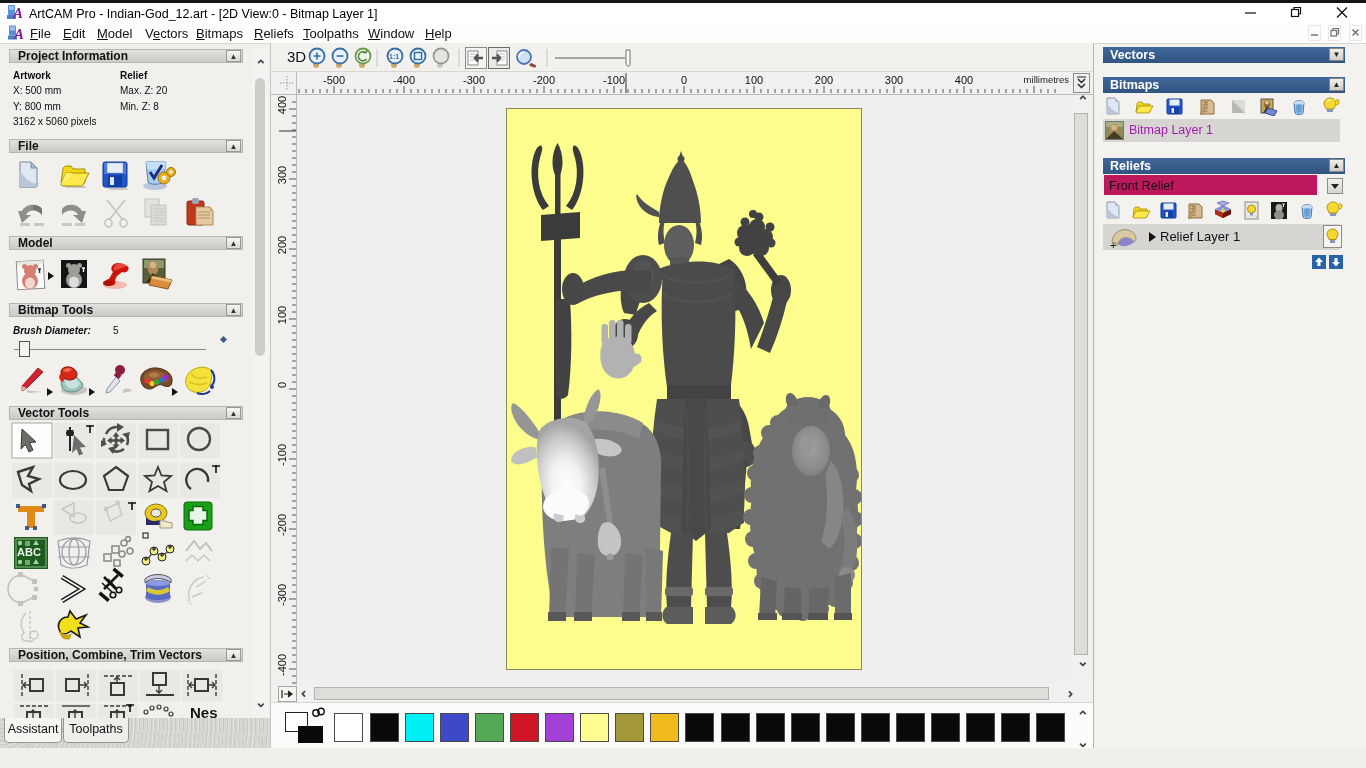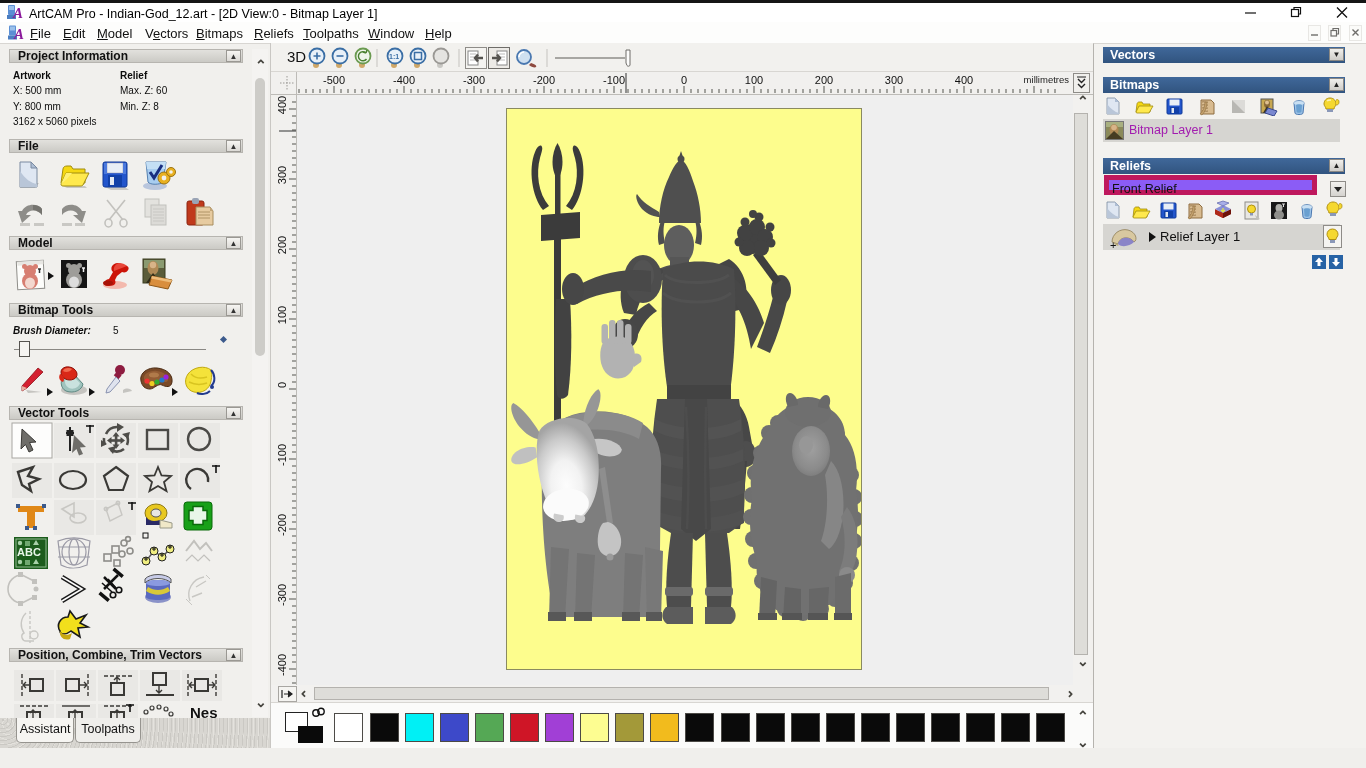--- a/index.html
+++ b/index.html
@@ -21,21 +21,21 @@
 .lhead span { position:absolute; left:8px; top:0px; font-size:12px; font-weight:bold; color:#111; line-height:13px; }
 .lhead .hbtn { position:absolute; right:1px; top:0px; width:15px; height:12px; background:linear-gradient(#f6f5f2,#dcdad6); border:1px solid #9a9893; font-size:8px; line-height:11px; text-align:center; color:#333; }
 .ptxt { position:absolute; font-size:10px; color:#0c0c0c; }
 .b { font-weight:bold; }
 
 #lsb { left:252px; top:5px; width:16px; height:668px; background:#f4f3f1; }
 #lsb .thumb { position:absolute; left:3px; top:29px; width:10px; height:278px; background:#cdccc8; border-radius:5px; }
 .chev { position:absolute; font-size:14px; color:#46453f; font-weight:bold; }
 
 #ltabstrip { left:0; top:718px; width:270px; height:30px; background:#d8d6d1; background-image:repeating-radial-gradient(circle at 3px 2px, #cac8c3 0 .8px, transparent 1px 4px), repeating-radial-gradient(circle at 8px 6px, #e4e2dd 0 .8px, transparent 1px 5px); }
-.tab { position:absolute; top:0px; height:25px; background:#f6f5f2; border:1px solid #96948f; border-top:none; border-radius:0 0 5px 5px; font-size:12.5px; color:#111; text-align:center; line-height:22px;margin-left:12px; }
+.tab { position:absolute; top:0px; height:25px; background:#f6f5f2; border:1px solid #96948f; border-top:none; border-radius:0 0 5px 5px; font-size:12.5px; color:#111; text-align:center; line-height:22px; }
 
 #center { left:270px; top:43px; width:823px; height:705px; background:#f1f0ed; border-left:1px solid #c9c7c3; }
 #ctoolbar { position:absolute; left:0; top:0; width:823px; height:29px; background:#f2f1ee; border-bottom:1px solid #d8d6d2; }
 #hruler { position:absolute; left:0; top:29px; width:823px; height:23px; background:#f1f0ee; border-bottom:1px solid #bdbbb7; }
 #vruler { position:absolute; left:7px; top:52px; width:19px; height:590px; background:#f1f0ee; border-right:1px solid #bdbbb7; }
 #cview { position:absolute; left:26px; top:52px; width:776px; height:590px; background:#efefef; }
 #vsb { position:absolute; left:802px; top:52px; width:17px; height:590px; background:#f2f1ef; }
 #hsbrow { position:absolute; left:0px; top:642px; width:823px; height:17px; background:#f2f1ef; }
 #palette { position:absolute; left:0px; top:659px; width:823px; height:46px; background:#fbfbfa; border-top:1px solid #d8d6d2; }
 .swatch { position:absolute; top:10px; width:29px; height:29px; border:1px solid #4c4a46; }
@@ -96,21 +96,21 @@
         </svg></div>
   </div>
   <div id="leftpanel" class="abs">
     <div class="lhead" style="top:5px">
         <span>Project Information</span>
         <div class="hbtn">▲</div>
       </div>
     <div class="ptxt b" style="left:13px;top:26px">Artwork</div>
     <div class="ptxt b" style="left:120px;top:26px">Relief</div>
     <div class="ptxt" style="left:13px;top:41px">X: 500 mm</div>
-    <div class="ptxt" style="left:120px;top:41px">Max. Z: 60</div>
+    <div class="ptxt" style="left:120px;top:41px">Max. Z: 20</div>
     <div class="ptxt" style="left:13px;top:57px">Y: 800 mm</div>
     <div class="ptxt" style="left:120px;top:57px">Min. Z: 8</div>
     <div class="ptxt" style="left:13px;top:72px">3162 x 5060 pixels</div>
     <div class="lhead" style="top:95px">
         <span>File</span>
         <div class="hbtn">▲</div>
       </div>
     <svg class="abs" style="left:0;top:115px" width="250" height="32" viewBox="0 0 250 32">
       <g transform="translate(17,2)">
         <path d="M2 27 L18 27 L22 22 L10 22 Z" fill="#c9c8c4"></path>
@@ -1098,21 +1098,21 @@
             <circle cx="8" cy="5.5" r="2.8" fill="#d8b488"></circle>
             <path d="M0 17 L8 9 L17 17 Z" fill="#463c22"></path>
           </svg>
       </div>
       <div class="abs" style="left:26px;top:4px;font-size:12.5px;color:#a21caf">Bitmap Layer 1</div>
     </div>
     <div class="bluehead" style="top:114px">
         <span>Reliefs</span>
         <div class="hbtn">▲</div>
       </div>
-    <div class="abs" style="left:10px;top:131px;width:213px;height:20px;background:#8b5cf6;border:5px solid #be185d">
+    <div class="abs" style="left:10px;top:131px;width:213px;height:20px;background:#be185d;border:2px solid #be185d">
       <div class="abs" style="left:3px;top:2px;font-size:12.5px;color:#111">Front Relief</div>
       <div class="abs" style="left:221px;top:1px;width:16px;height:16px;background:linear-gradient(#f2f1ee,#d5d3cf);border:1px solid #8e8c88">
         <svg width="14" height="14">
             <path d="M3 5 L7 10 L11 5 Z" fill="#222"></path>
           </svg>
       </div>
     </div>
     <svg class="abs" style="left:9px;top:156px" width="242" height="21" viewBox="0 0 242 21">
       <g transform="translate(2,1)">
         <path d="M2 1 L10 1 L14 5 L14 17 L2 17 Z" fill="#dfe7f2" stroke="#7a8aa0" stroke-width="0.8"></path>

